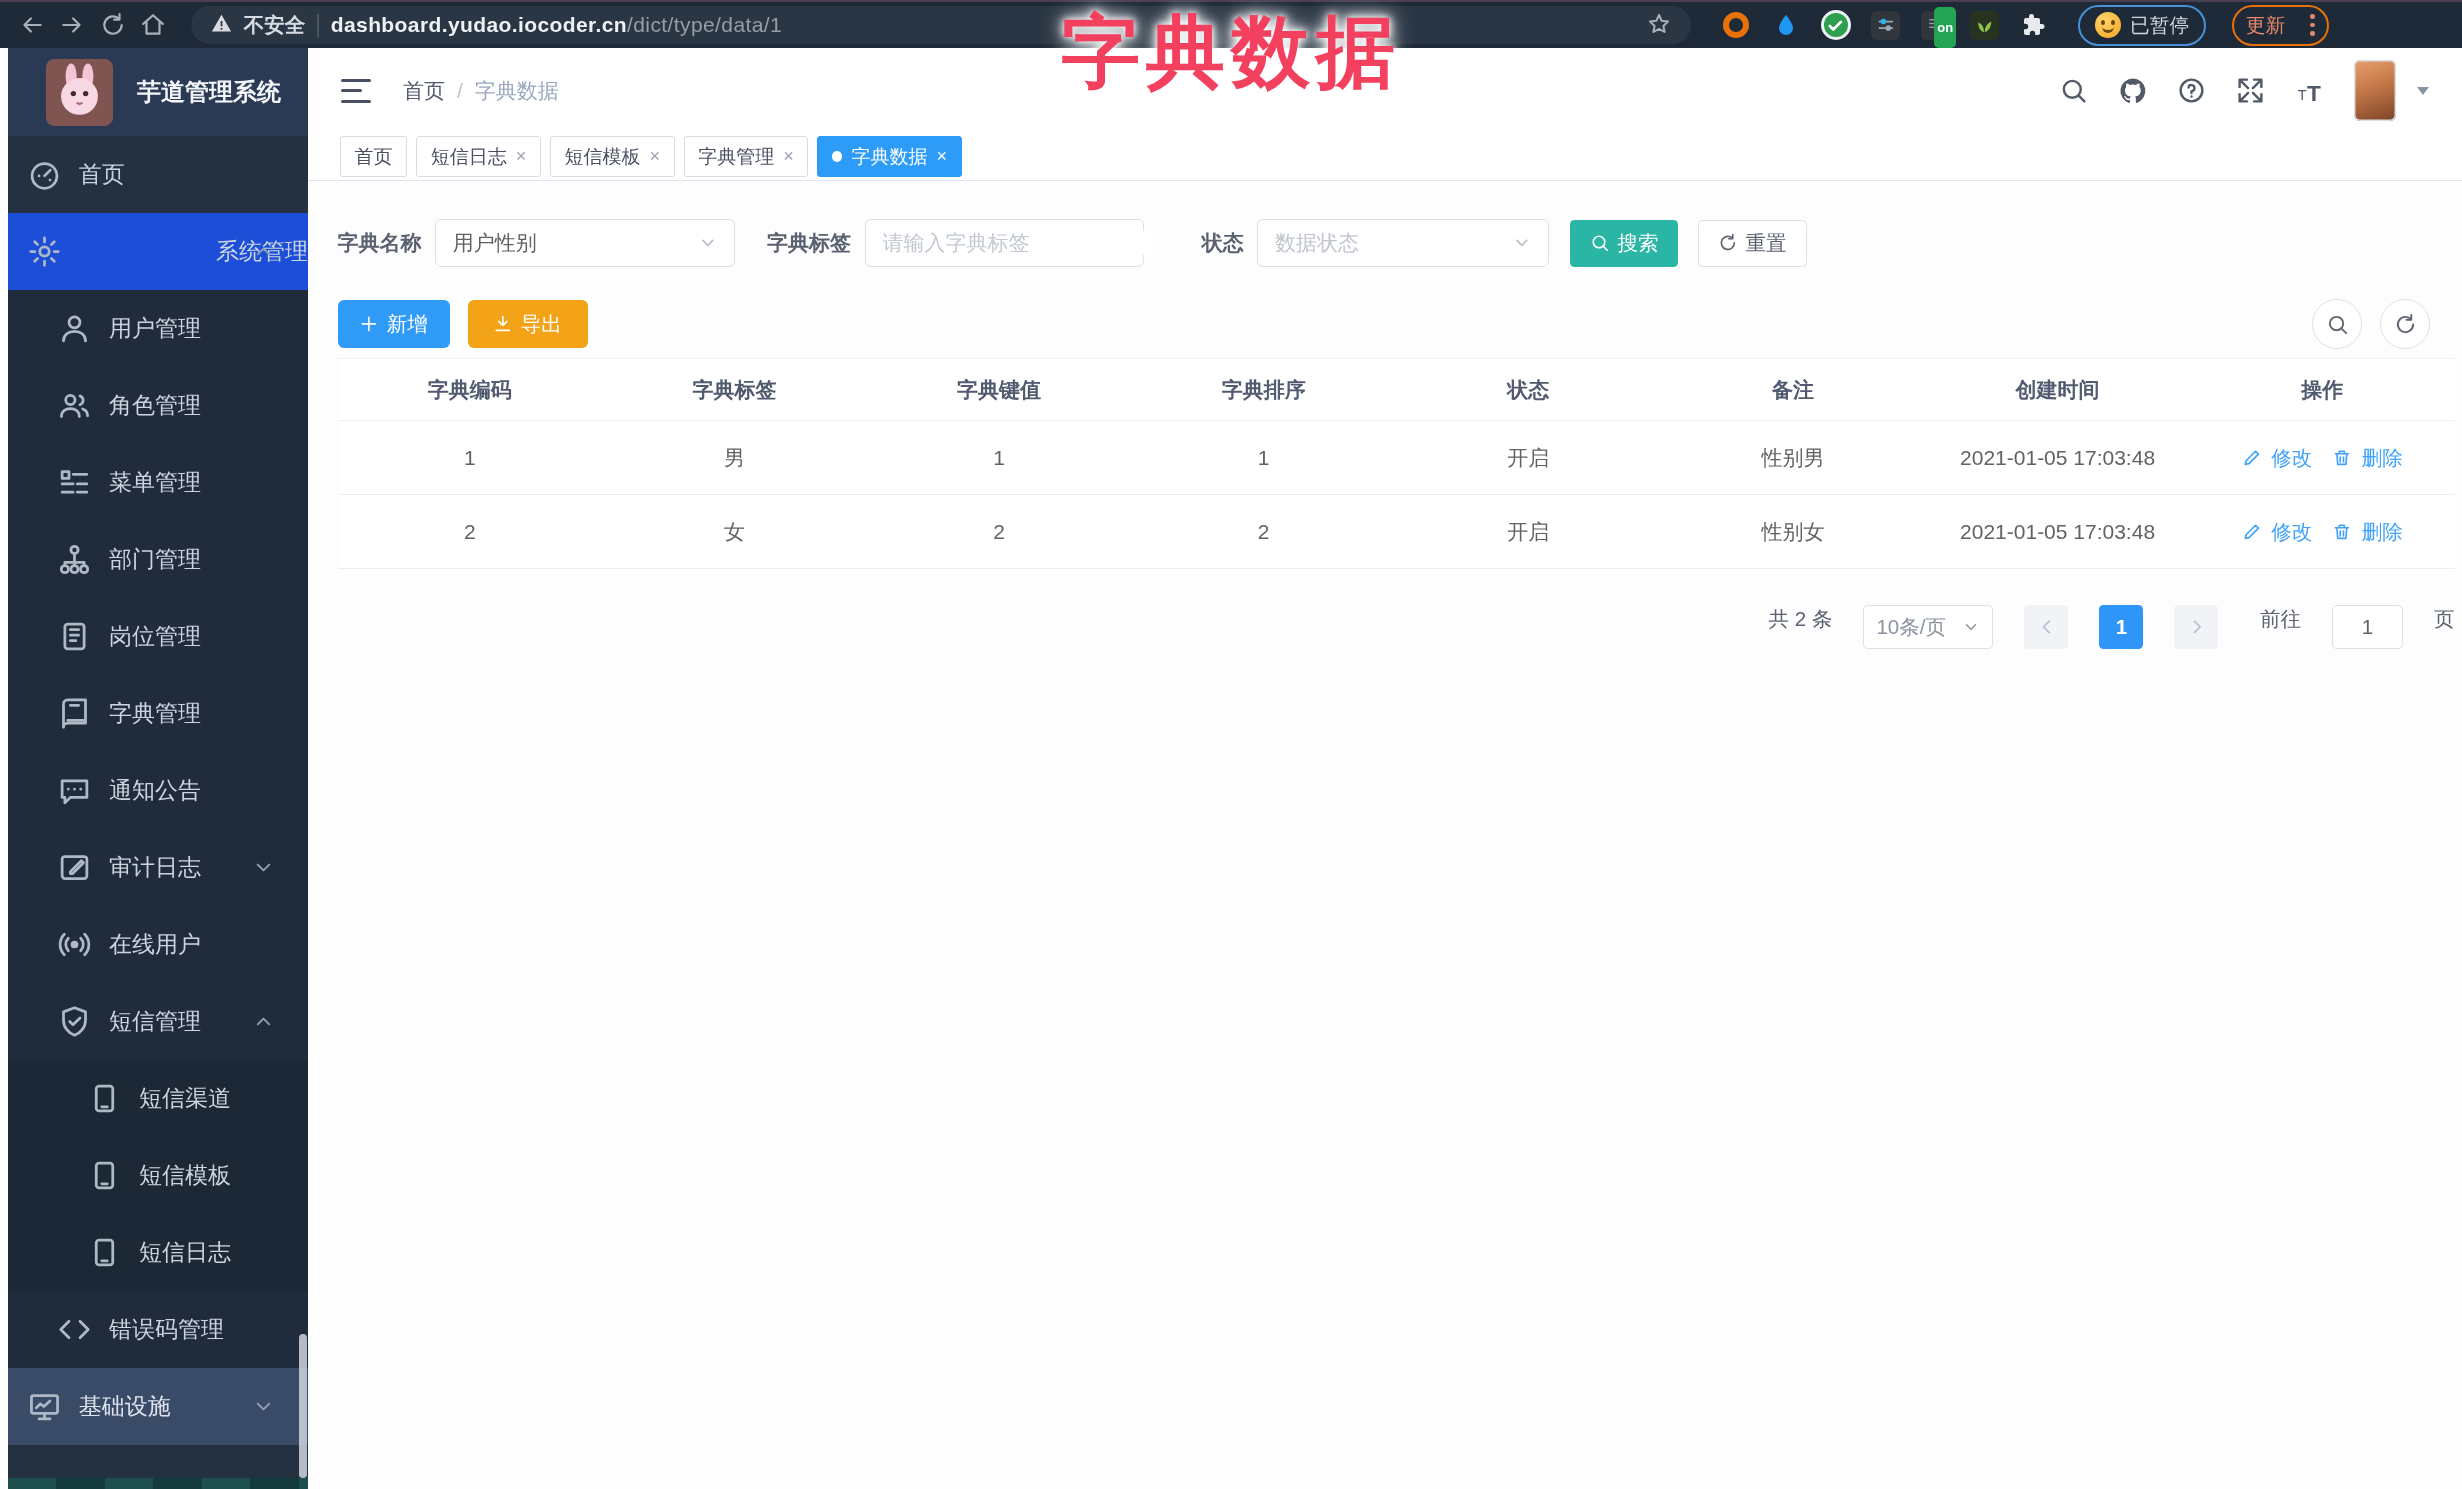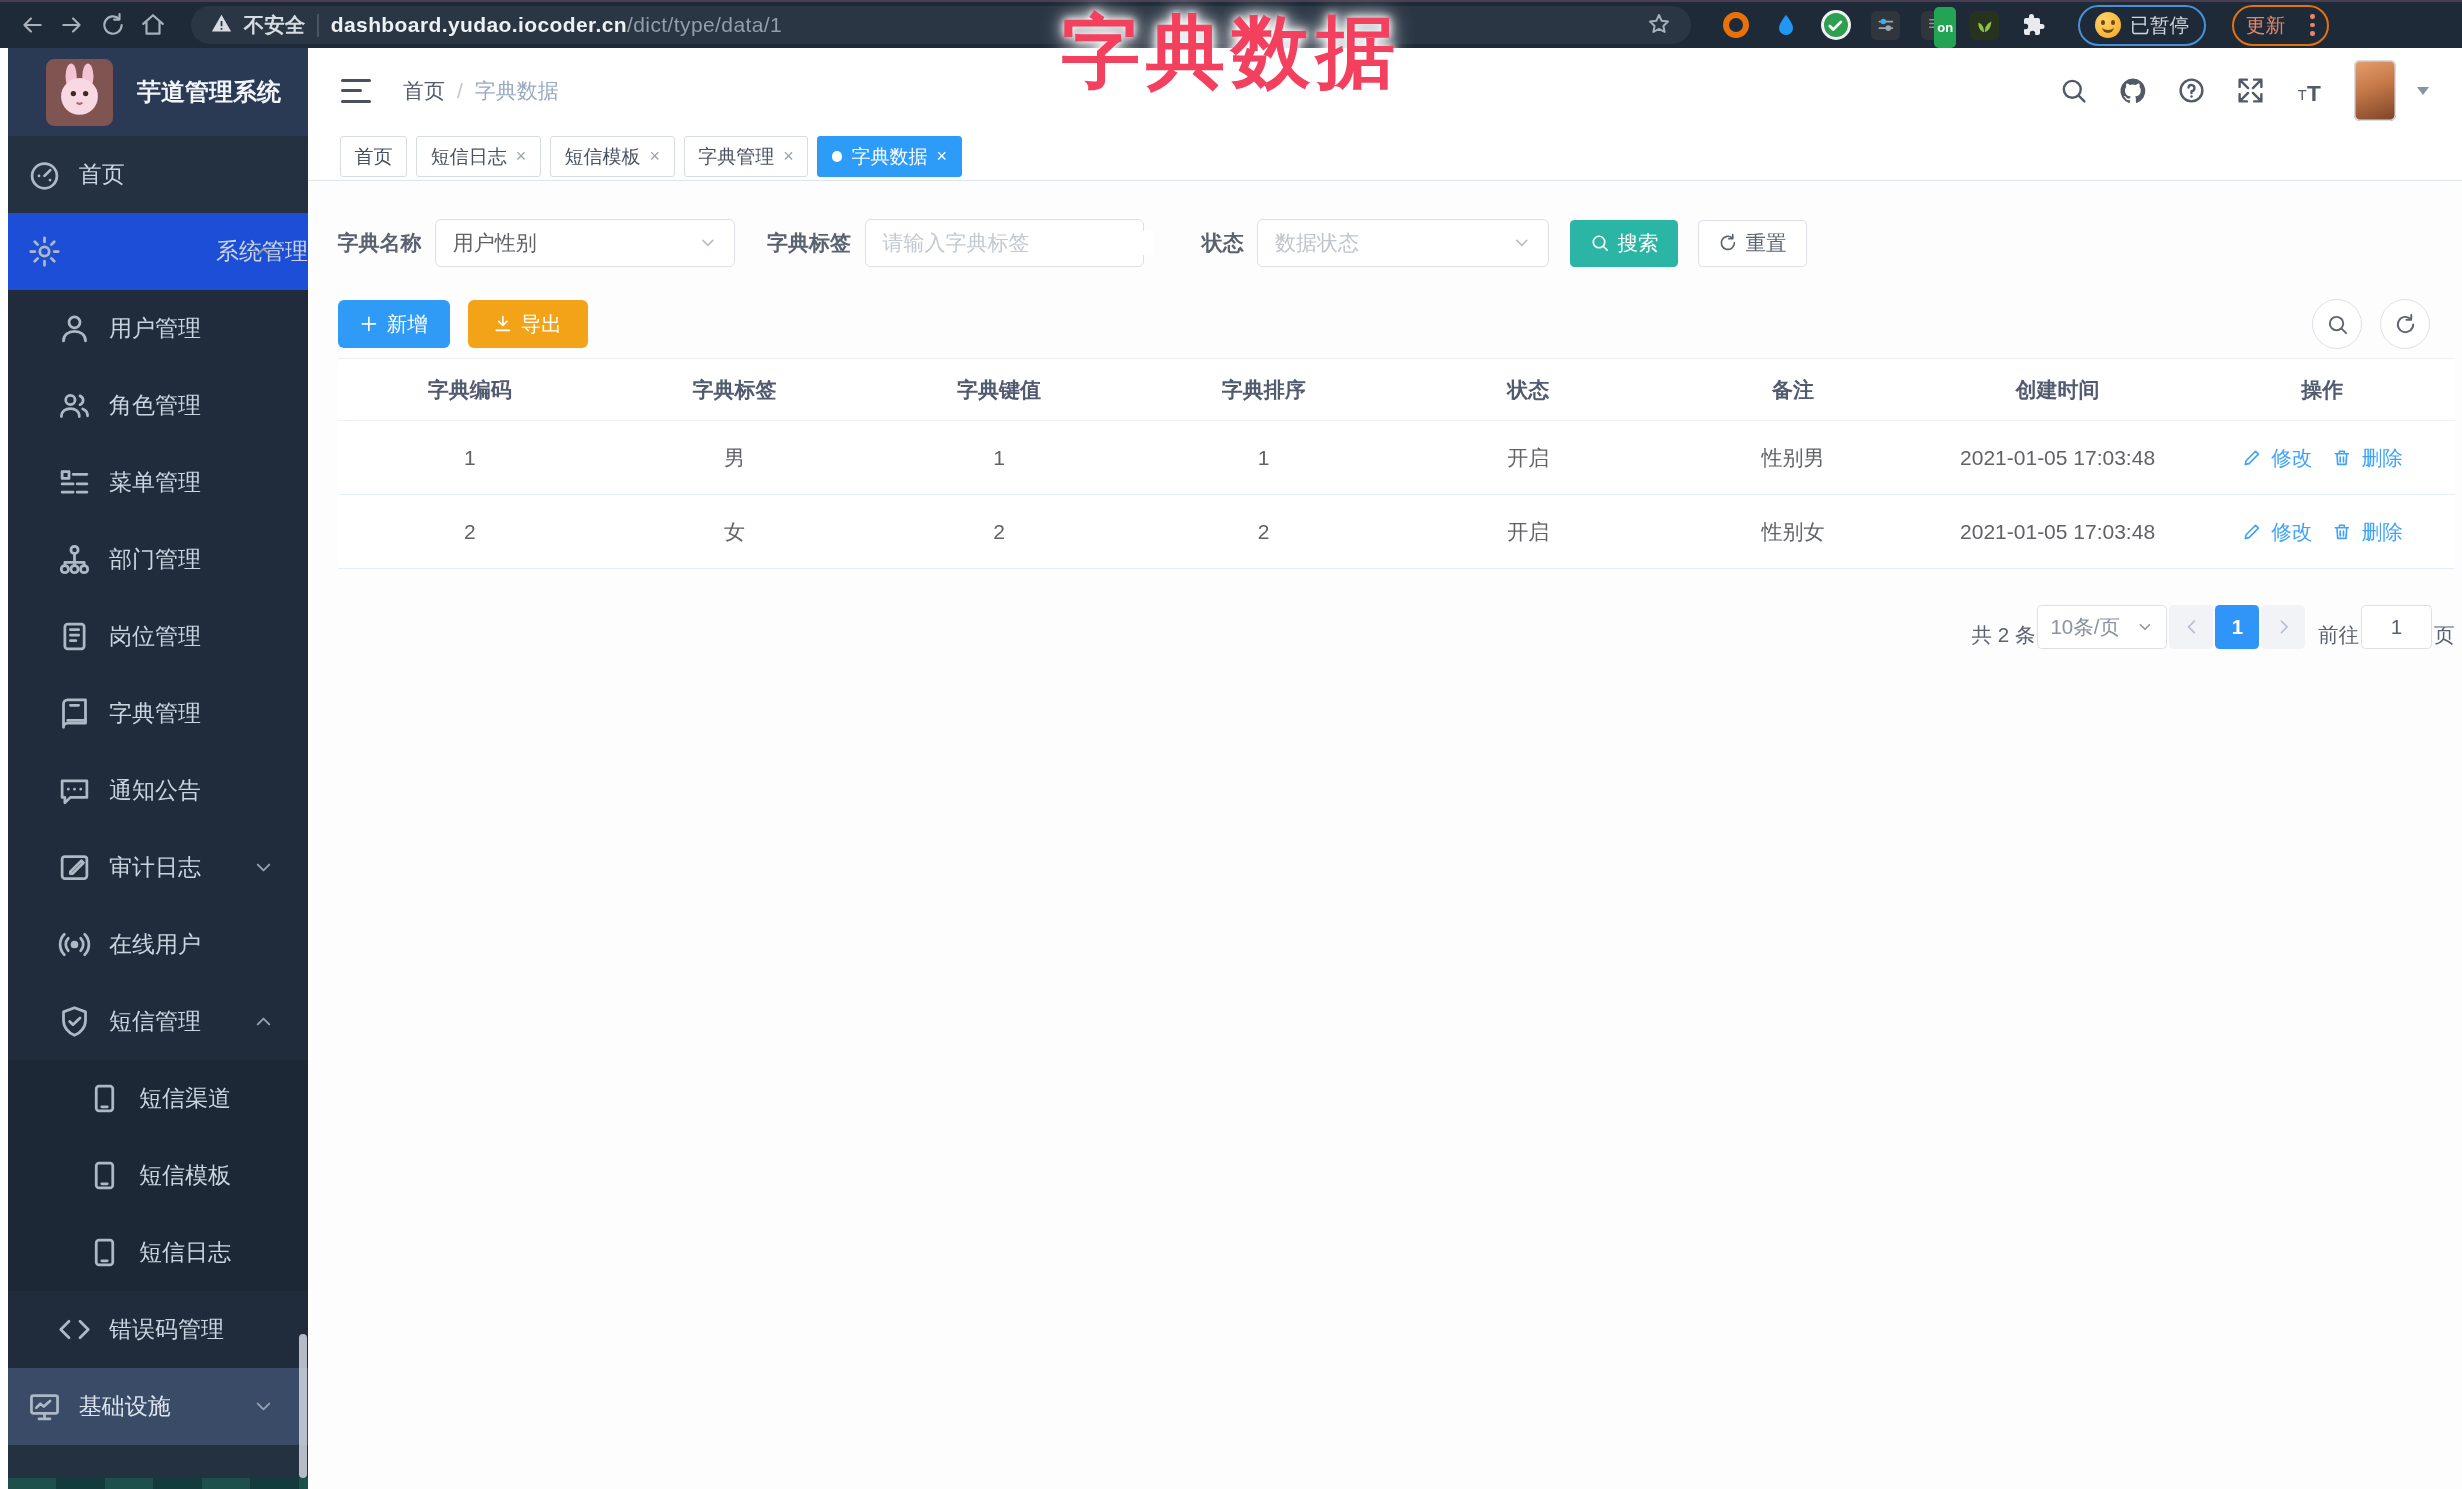--- a/index.html
+++ b/index.html
@@ -97,21 +97,21 @@
   .mini-circles { margin-left:auto; display:flex; gap:18px; margin-right:16.7px; }
   .mini { width:50px; height:50px; border-radius:50%; border:1.5px solid #dce0e8; background:#fff; display:grid; place-items:center; color:#5f6670; cursor:pointer; }
 
   table.grid { margin-top:9px; width:2117px; border-collapse:collapse; table-layout:fixed; font-size:21px; color:#606266; background:#fff; border-top:1.5px solid #ebeef5; }
   .grid th { height:62px; font-weight:bold; color:#515a6e; border-bottom:1.5px solid #ebeef5; text-align:center; }
   .grid td { height:74px; border-bottom:1.5px solid #e7eef7; text-align:center; }
   .acts { display:flex; justify-content:center; gap:19.7px; }
   .alink { color:#3ea2f9; display:flex; align-items:center; gap:10px; cursor:pointer; font-size:20.5px; }
   .alink .ai { width:19.7px; height:19.7px; }
 
-  .pagination { margin-top:36px; width:2117px; display:flex; align-items:flex-end; justify-content:flex-end; gap:2px; font-size:20.5px; color:#5a6270; }
+  .pagination { margin-top:36px; width:2117px; display:flex; align-items:flex-start; justify-content:flex-end; gap:31px; font-size:20.5px; color:#5a6270; }
   .pg-size { width:130px; height:44px; border:1.5px solid #dcdfe6; border-radius:4.5px; display:flex; align-items:center; justify-content:space-between; padding:0 12px; color:#8b93a0; cursor:pointer; background:#fff; }
   .pg-btn { width:44px; height:44px; border-radius:4.5px; background:#f2f3f7; display:grid; place-items:center; color:#b9bfd0; cursor:pointer; }
   .pg-cur { width:44px; height:44px; border-radius:4.5px; background:#3095f8; color:#fff; display:grid; place-items:center; font-weight:bold; cursor:pointer; }
   .goto-inp { width:71px; height:44px; border:1.5px solid #dcdfe6; border-radius:4.5px; text-align:center; font-size:20.5px; color:#5a6270; outline:none; font-family:inherit; }
 
   .overlay-title { position:absolute; top:0px; left:50%; transform:translateX(-50%); z-index:50;
     font-size:79px; font-weight:bold; letter-spacing:6px; color:#f2405e; white-space:nowrap;
     text-shadow:0 0 7.6px #fff,0 0 13.6px #fff,0 0 23px rgba(255,255,255,.9); }
 
   .ic { stroke:currentColor; fill:none; stroke-width:2; stroke-linecap:round; stroke-linejoin:round; }

